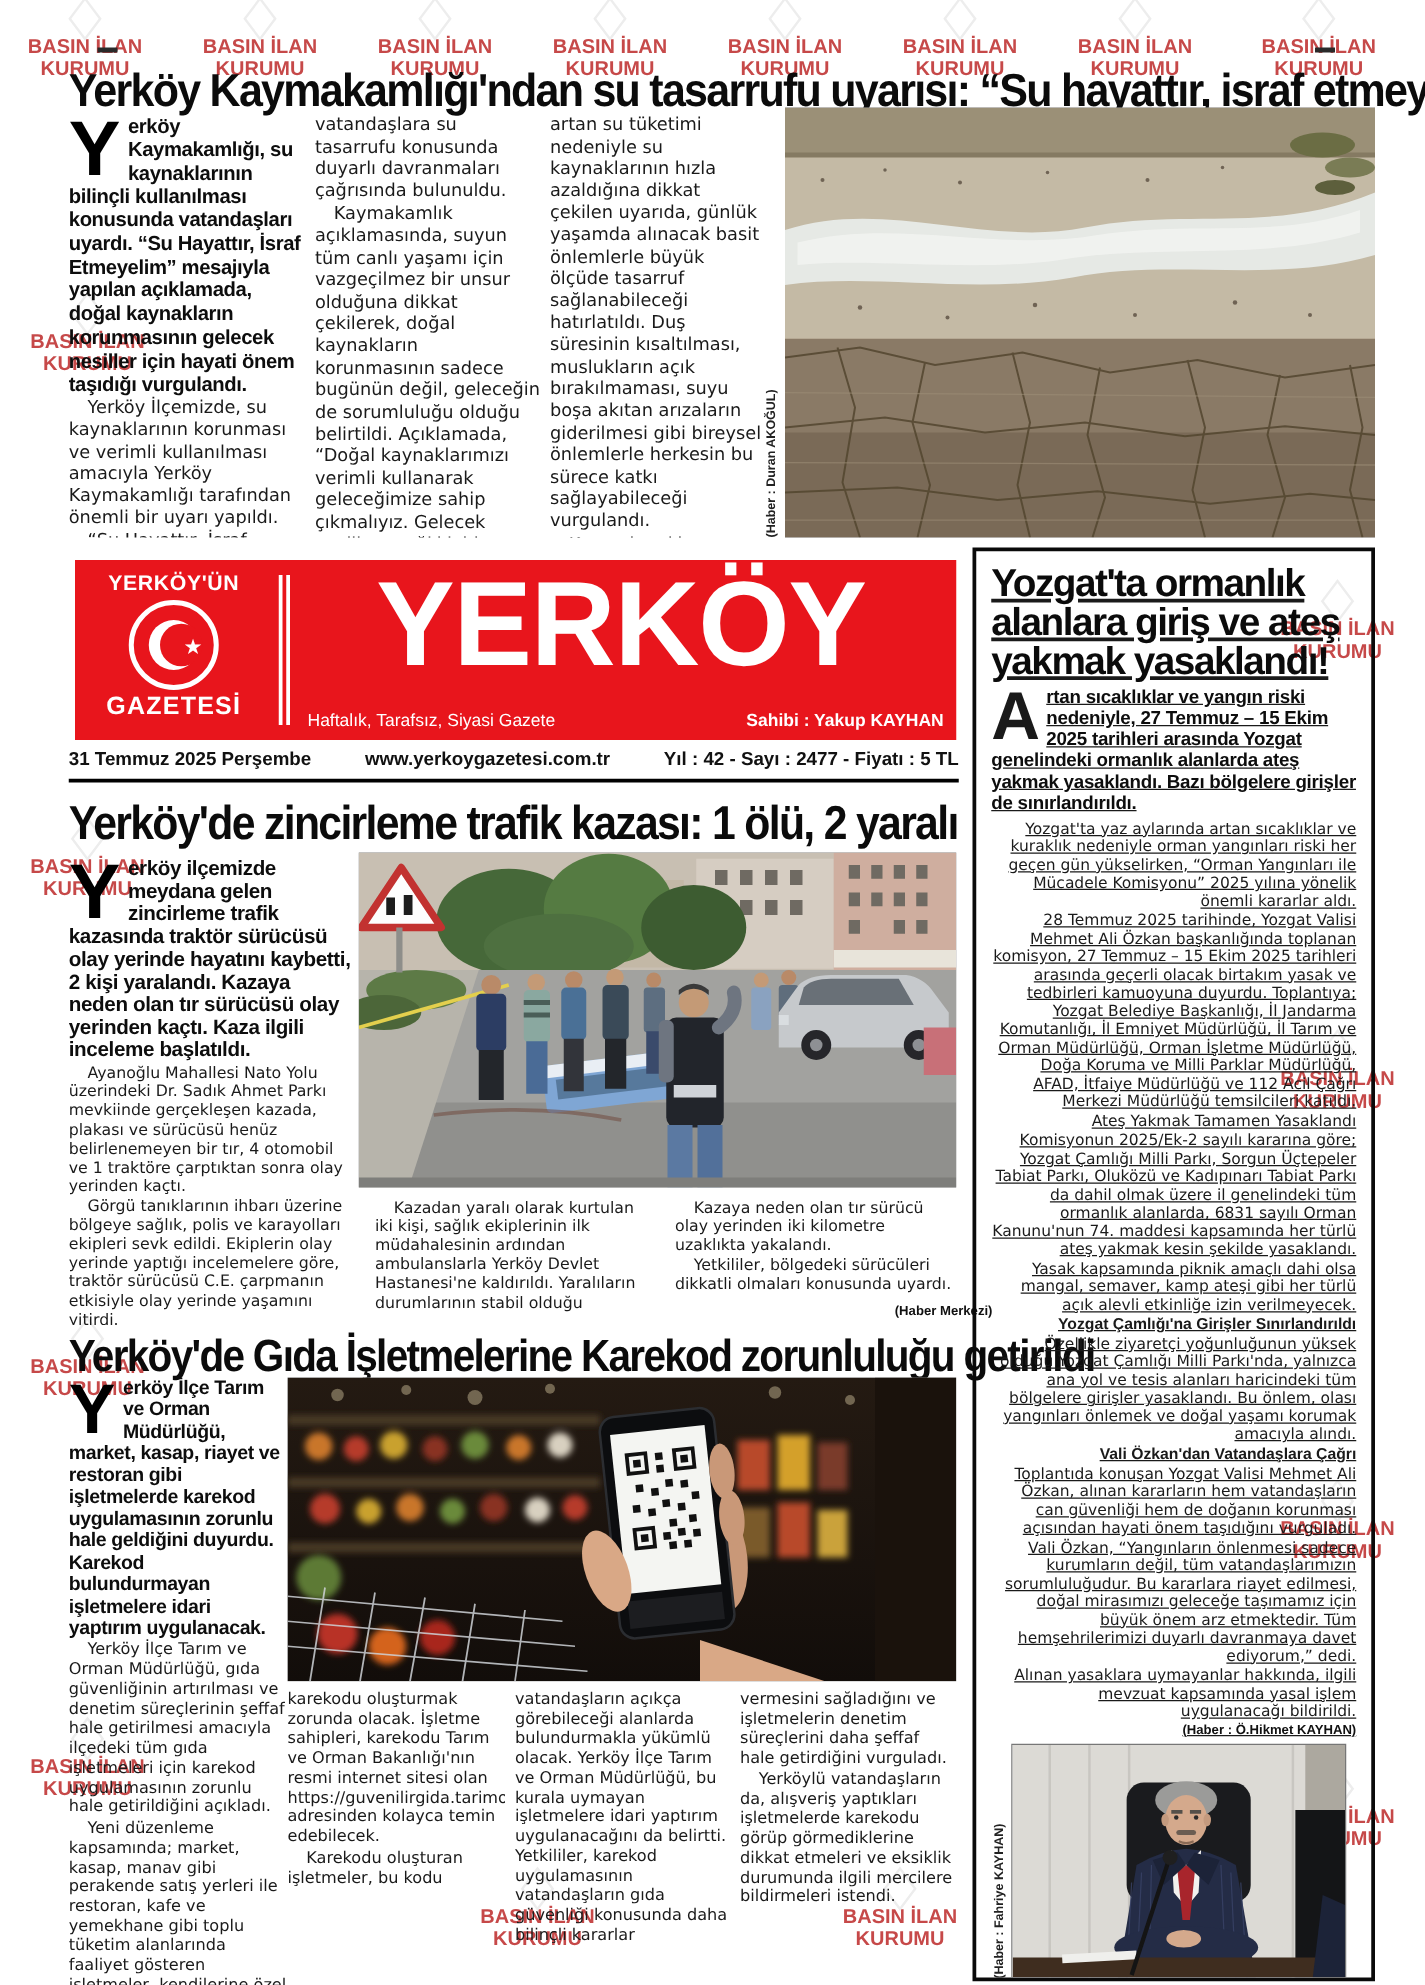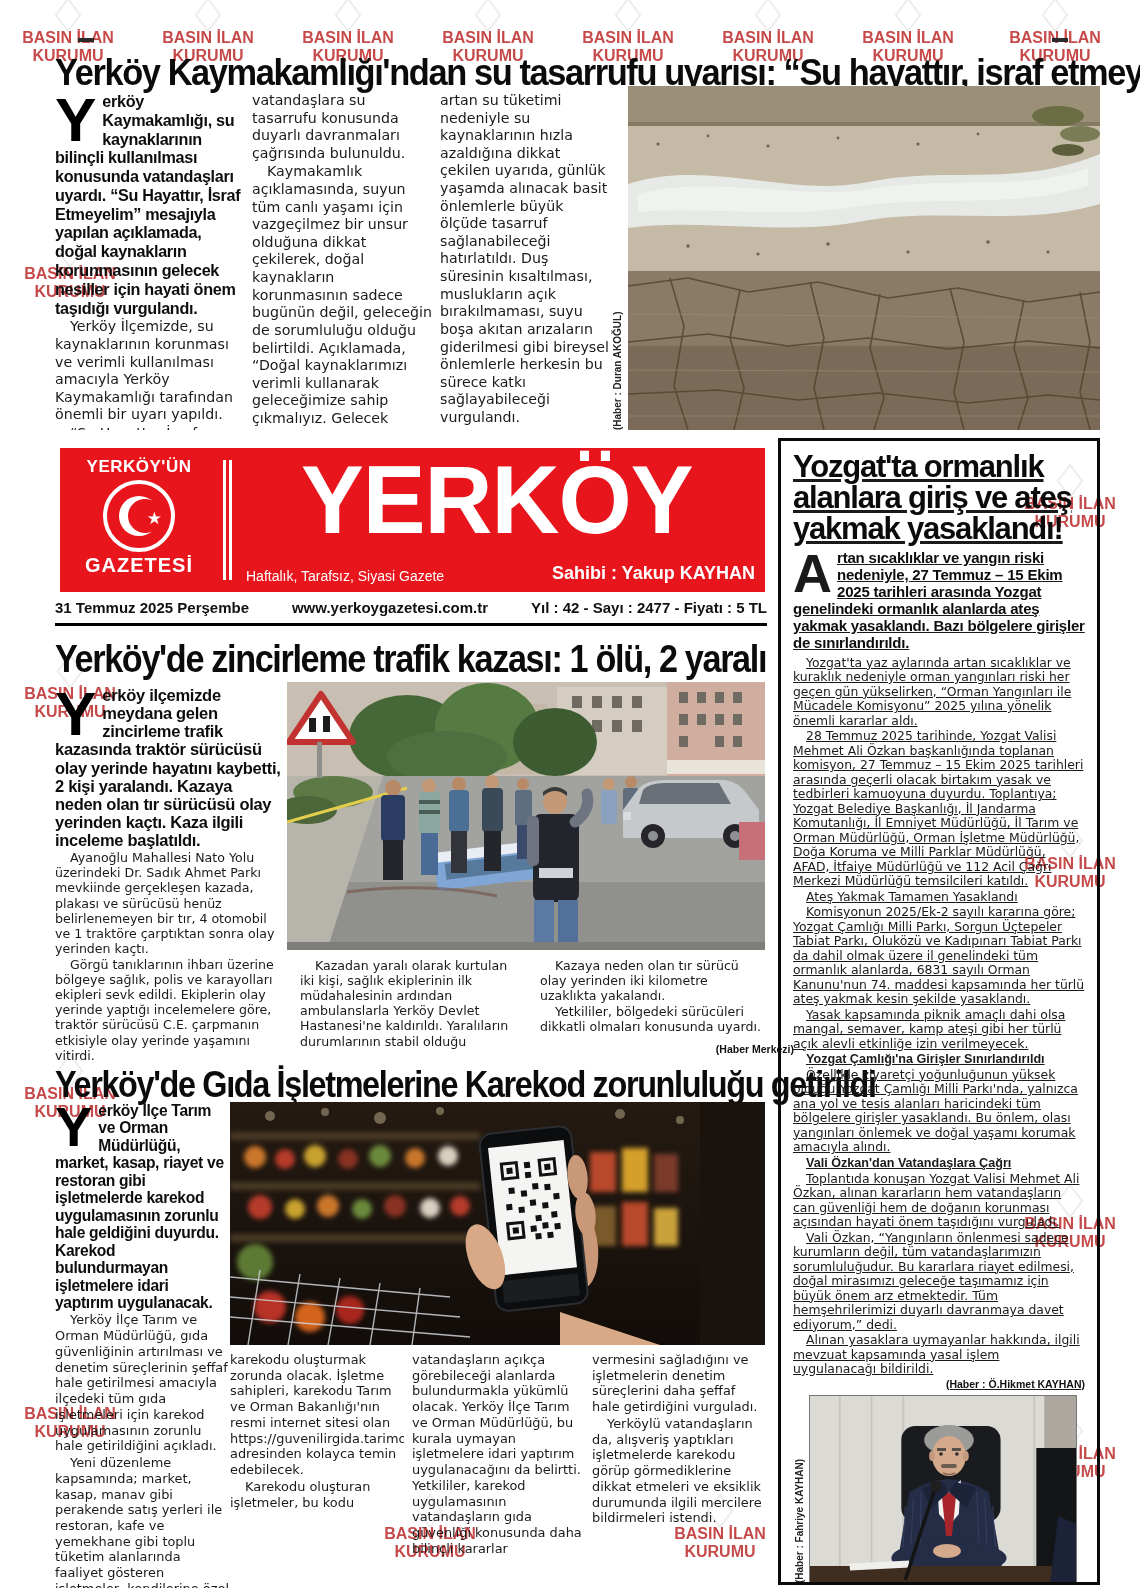--- a/index.html
+++ b/index.html
@@ -48,34 +48,34 @@
   .crescent { position:absolute; left:12px; top:12px; width:40px; height:40px; border-radius:50%; background:#fff; }
   .crescent::after { content:""; position:absolute; left:9px; top:3px; width:34px; height:34px; border-radius:50%; background:#e8151c; }
   .star { position:absolute; right:9px; top:26px; color:#fff; font-size:17px; line-height:1; }
   .b-bot { font-family:"Liberation Sans", sans-serif; font-weight:700; font-size:20px; letter-spacing:1px; }
   .b-div { position:absolute; left:163px; top:12px; width:9px; height:120px;
            border-left:3px solid #fff; border-right:3px solid #fff; }
   .b-title { position:absolute; left:182px; top:2px; width:520px; text-align:center;
              font-family:"Liberation Sans", sans-serif; font-weight:700; font-size:96px; line-height:1.05;
              letter-spacing:-1px; transform:scaleX(.98); transform-origin:left top; }
   .b-tag { position:absolute; left:186px; bottom:8px; font-size:14px; font-family:"Liberation Sans", sans-serif; }
-  .b-owner { position:absolute; right:10px; bottom:8px; font-family:"Liberation Sans", sans-serif; font-weight:700; font-size:18px; }
+  .b-owner { position:absolute; right:10px; bottom:8px; font-family:"Liberation Sans", sans-serif; font-weight:700; font-size:14px; }
   .dateline { position:absolute; left:55px; top:599px; width:712px; display:flex; justify-content:space-between;
               font-family:"Liberation Sans", sans-serif; font-weight:700; font-size:15px; color:#111;
               border-bottom:3px solid #000; padding-bottom:7px; }
   
   .rbox { position:absolute; left:778px; top:438px; width:322px; height:1147px;
           border:3px solid #0a0a0a; padding:10px 12px 8px 12px; overflow:hidden;text-decoration:underline; }
   .rbox .hl4 { font-family:"Liberation Sans", sans-serif; font-weight:700; font-size:31px; line-height:1.0;
                letter-spacing:-1.2px; color:#0b0b0b; margin-bottom:6px; }
   .lead4 { font-family:"Liberation Sans", sans-serif; font-weight:700; font-size:15px; line-height:1.13;
            letter-spacing:-0.2px; color:#0d0d0d; margin-bottom:4px; }
   .dcap4 { float:left; font-family:"Liberation Sans", sans-serif; font-weight:700; font-size:54px; line-height:.8; margin:2px 5px 0 0; }
   .bd4 { font-size:12.4px; line-height:1.17; }
-  .bd4 p { margin:0 0 1px 0; text-indent:13px; }
+  .bd4 p { margin:0 0 1px 0; text-indent:13px;text-align:right; }
   .bd4 p.sub { font-weight:700; font-family:"Liberation Sans", sans-serif; font-size:12.6px; }
   .rphoto-wrap { position:relative; margin:5px 0 0 16px; width:268px; height:188px; }
   .rphoto { position:absolute; inset:0; border:1px solid #777; overflow:hidden; }
   .rphoto svg { display:block; width:100%; height:100%; }
 </style>
 </head>
 <body>
 
 <div class="page">
 

